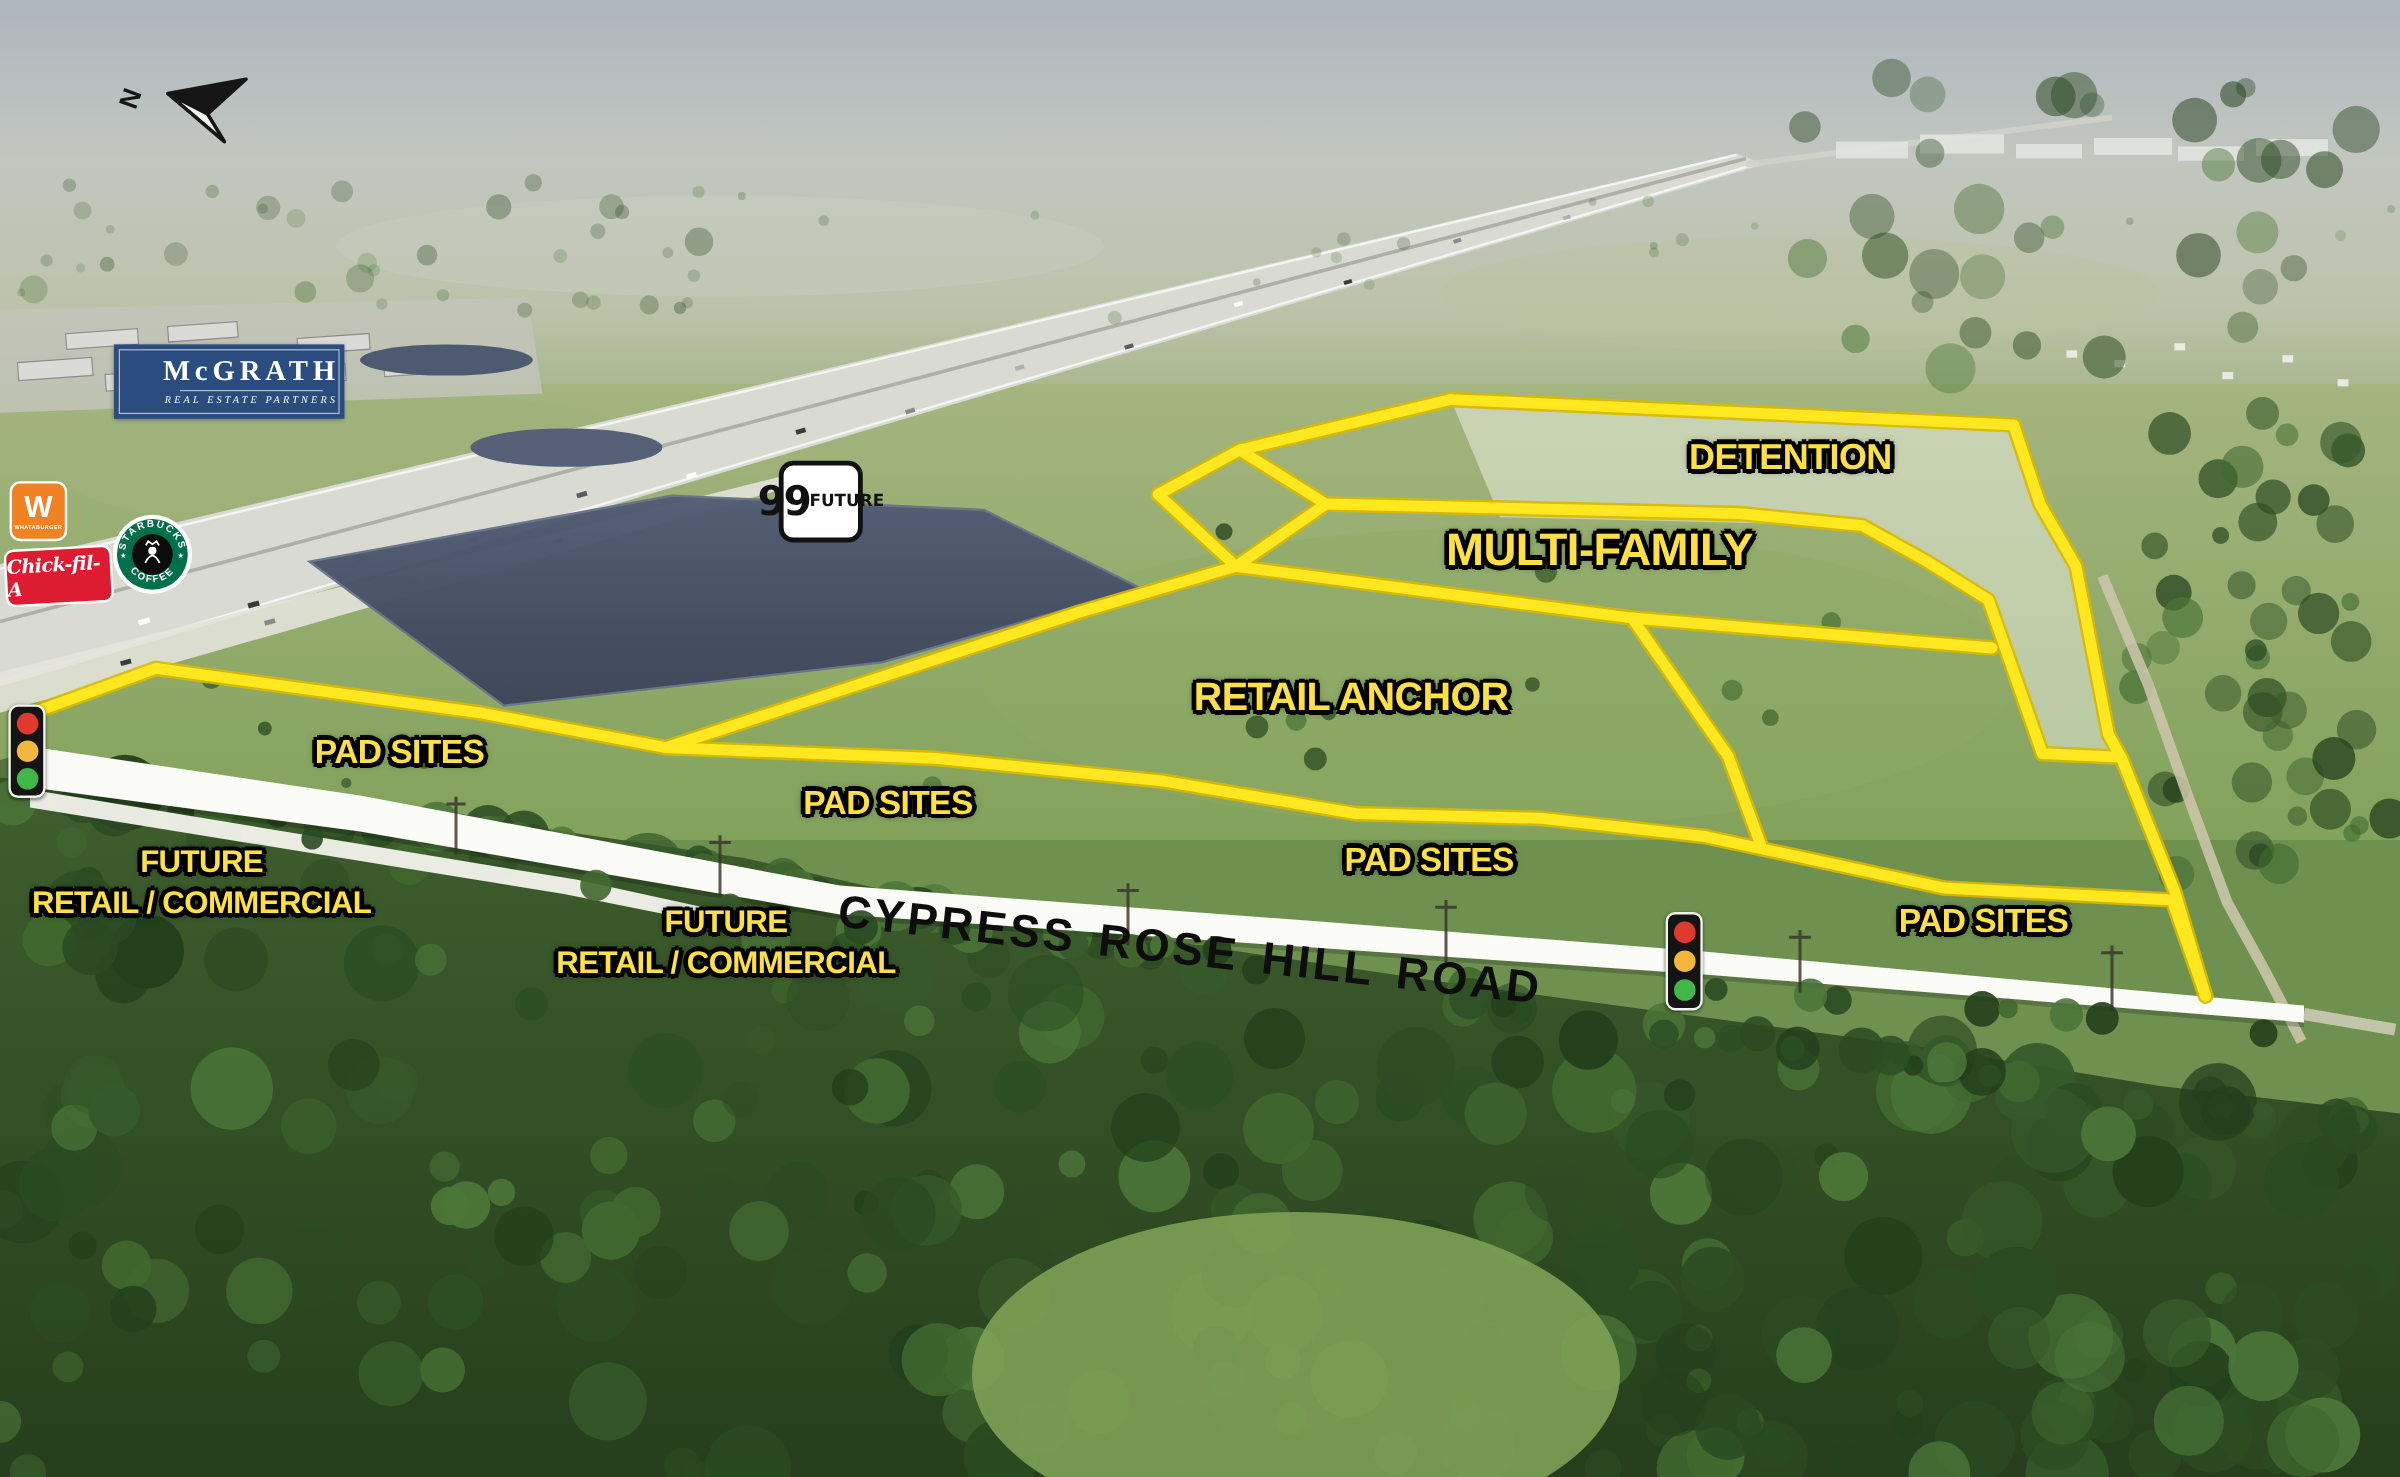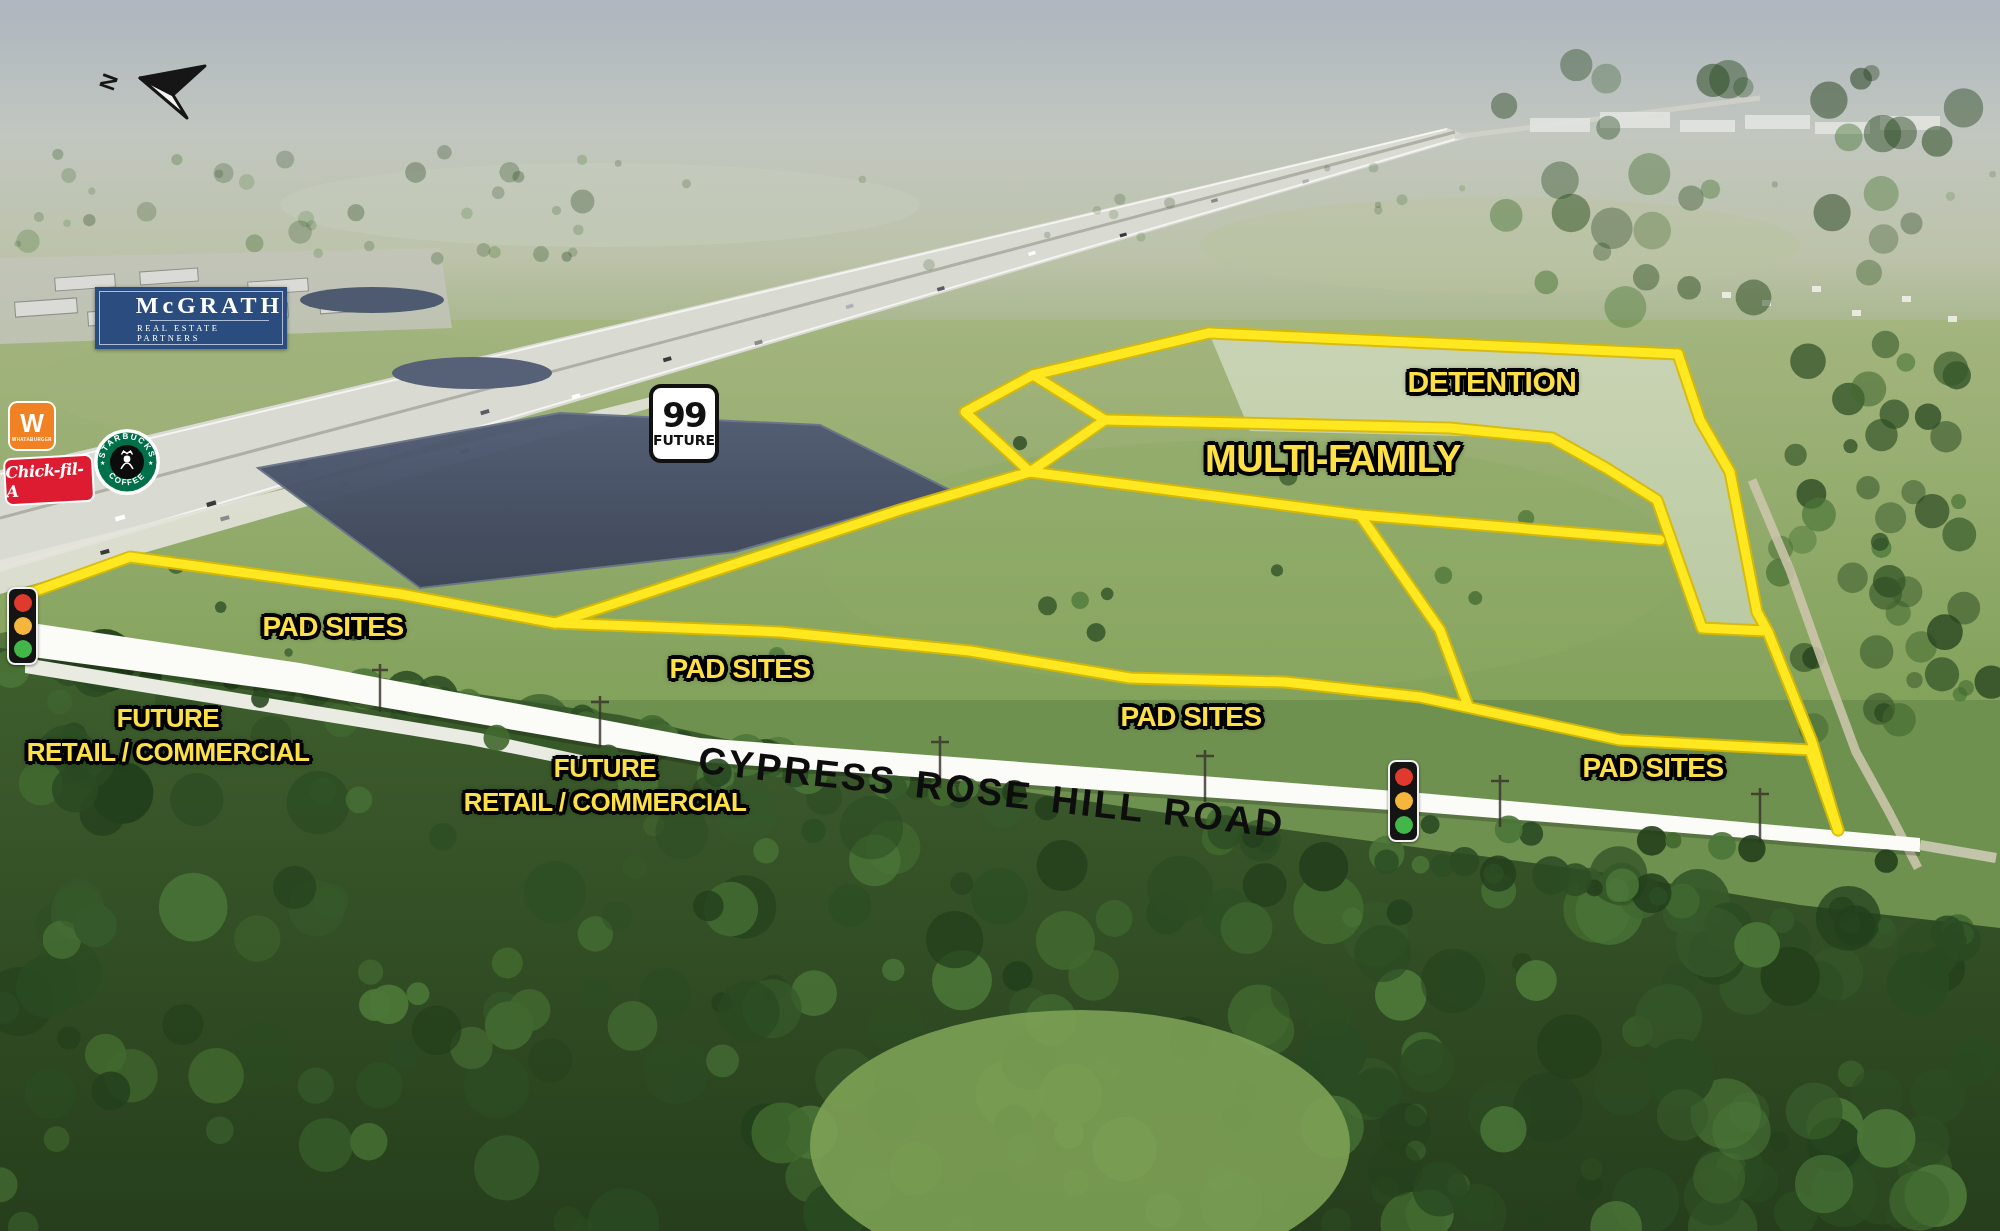--- a/index.html
+++ b/index.html
@@ -19,42 +19,42 @@
     transform:rotate(6.3deg);transform-origin:left top;white-space:nowrap;}
 
   
   .mcgrath{position:absolute;left:95px;top:287px;width:192px;height:62px;
     background:#2a4c7e;box-sizing:border-box;padding:4px;box-shadow:0 1px 4px rgba(0,0,0,.45);}
   .mcgrath-inner{border:1px solid #aebdd6;height:100%;box-sizing:border-box;
     display:flex;flex-direction:column;align-items:center;justify-content:center;color:#fff;padding-left:37px;}
   .mcgrath-name{font-family:"Liberation Serif",serif;font-size:24px;font-weight:bold;
     letter-spacing:4px;line-height:1;}
   .mcgrath-rule{width:82%;border-top:1px solid #aebdd6;margin:3px 0 2px;}
-  .mcgrath-sub{font-family:"Liberation Serif",serif;font-size:8.5px;letter-spacing:2.6px;}
+  .mcgrath-sub{font-family:"Liberation Serif",serif;font-size:8.5px;letter-spacing:2.6px;font-style:italic;}
 
   
   .whataburger{position:absolute;left:8px;top:401px;width:48px;height:50px;border-radius:9px;
     background:#f08223;border:2px solid #fff;box-sizing:border-box;
     display:flex;flex-direction:column;align-items:center;justify-content:center;color:#fff;}
   .wb-w{font-size:25px;font-weight:bold;line-height:1;}
   .wb-name{font-size:4.5px;font-weight:bold;letter-spacing:.4px;margin-top:1px;}
 
   
   .cfa{position:absolute;left:4px;top:456px;width:90px;height:48px;border-radius:8px;
     background:#dd1c32;border:2px solid #fff;box-sizing:border-box;
     display:flex;align-items:center;justify-content:center;transform:rotate(-3deg);}
   .cfa-script{font-family:"DejaVu Serif",serif;font-style:italic;font-weight:bold;
     color:#fff;font-size:16px;letter-spacing:-.5px;}
 
   .starbucks{position:absolute;left:92px;top:427px;width:70px;height:70px;}
 
   
-  .shield99{position:absolute;left:649px;top:384px;width:70px;height:79px;background:#fff;
+  .shield99{position:absolute;left:649px;top:384px;width:70px;height:68px;background:#fff;
     border:4px solid #111;border-radius:12px;box-sizing:border-box;
-    display:flex;flex-direction:column;align-items:center;justify-content:center;
+    display:flex;align-items:center;justify-content:center;
     font-family:"DejaVu Sans",sans-serif;color:#111;}
   .shield-num{font-size:34px;font-weight:bold;line-height:.95;letter-spacing:-2px;}
   .shield-state{font-size:14px;font-weight:bold;letter-spacing:0;}
 
   
   .signal{position:absolute;background:#141414;border:2px solid #f2f2f2;border-radius:8px;
     box-sizing:border-box;display:flex;flex-direction:column;align-items:center;
     justify-content:space-evenly;box-shadow:0 1px 3px rgba(0,0,0,.5);}
   .sig-left{left:7px;top:587px;width:31px;height:78px;}
   .sig-right{left:1388px;top:760px;width:31px;height:82px;}
@@ -782,20 +782,21 @@
     <div class="dot dot-g"></div>
   </div>
   <div class="signal sig-right">
     <div class="dot dot-r"></div>
     <div class="dot dot-a"></div>
     <div class="dot dot-g"></div>
   </div>
 
   <div class="map-label" style="left:1372px;top:366px;width:240px;font-size:30px;">DETENTION</div>
   <div class="map-label" style="left:1205px;top:440px;width:250px;font-size:38px;">MULTI-FAMILY</div>
+  <div class="map-label" style="left:976px;top:564px;width:300px;font-size:33px;">RETAIL ANCHOR</div>
   <div class="map-label" style="left:233px;top:612px;width:200px;font-size:28px;">PAD SITES</div>
   <div class="map-label" style="left:640px;top:654px;width:200px;font-size:28px;">PAD SITES</div>
   <div class="map-label" style="left:1091px;top:702px;width:200px;font-size:28px;">PAD SITES</div>
   <div class="map-label" style="left:1553px;top:753px;width:200px;font-size:28px;">PAD SITES</div>
 
   <div class="map-label two-line" style="left:10px;top:702px;width:316px;font-size:26px;line-height:1.3;">
     <div>FUTURE</div>
     <div>RETAIL / COMMERCIAL</div>
   </div>
   <div class="map-label two-line" style="left:447px;top:752px;width:316px;font-size:26px;line-height:1.3;">

